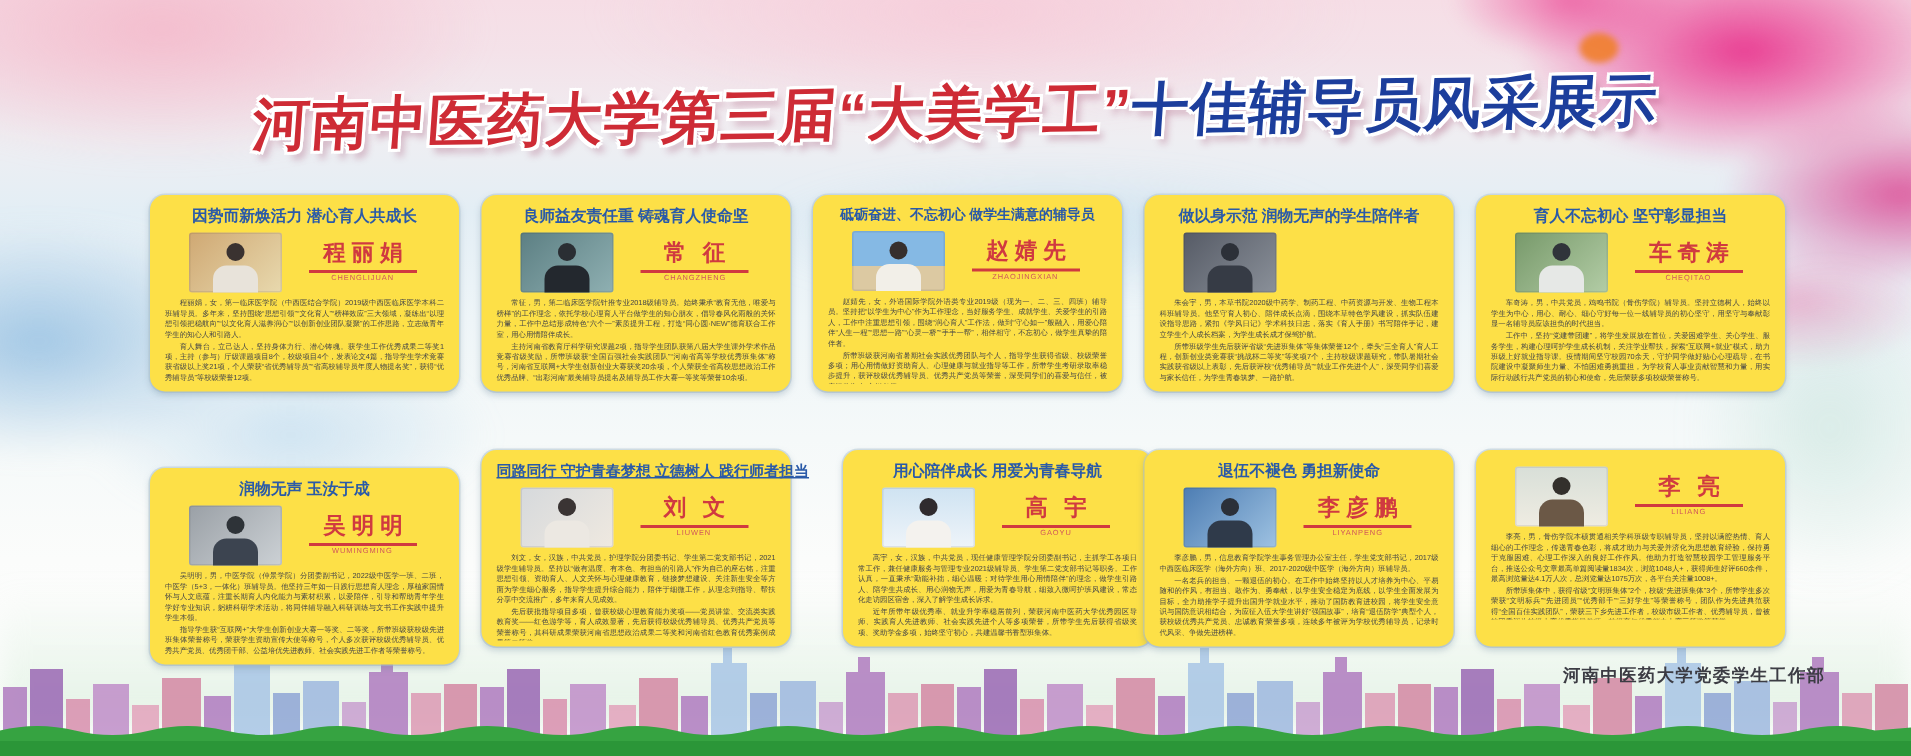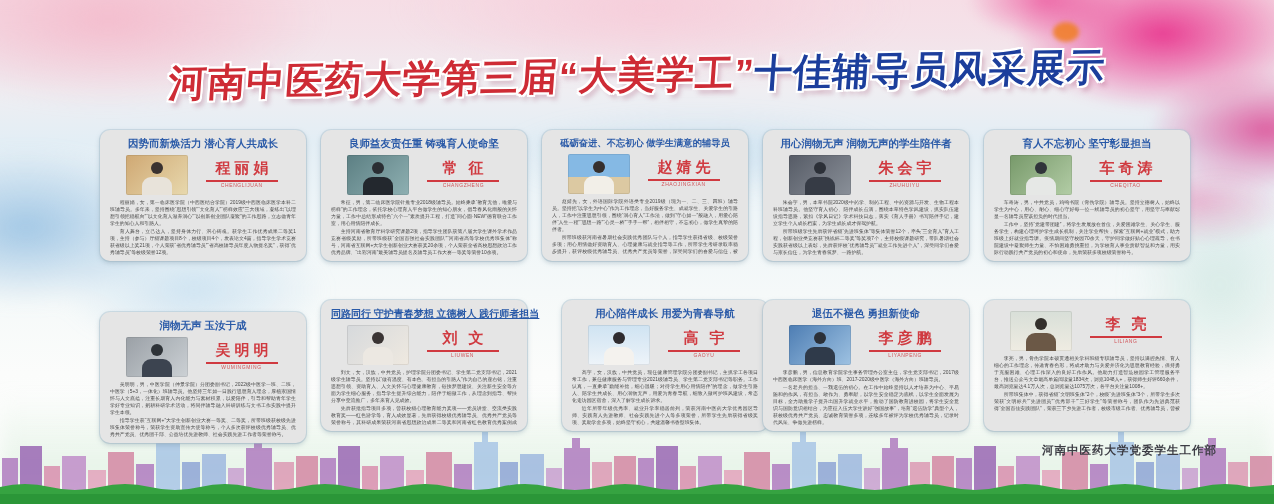--- a/index.html
+++ b/index.html
@@ -43,21 +43,21 @@
     font-weight:bold;font-size:38px;letter-spacing:1px;white-space:nowrap;
     transform:rotate(-1deg) skewX(-5deg);}
   .main-title span{
     text-shadow:-2px -2px 0 #fff,2px -2px 0 #fff,-2px 2px 0 #fff,2px 2px 0 #fff,
       0 -2px 0 #fff,0 2px 0 #fff,-2px 0 0 #fff,2px 0 0 #fff,4px 5px 5px rgba(150,50,90,.35);}
   .t-red{color:#ce2b35;}
   .t-blue{color:#1c3e9c;}
 
   
   .card{position:absolute;width:206px;height:131px;z-index:5;box-sizing:border-box;
-    background:#e5e5e5;border-radius:10px;padding:7px 10px 5px;
+    background:#fde047;border-radius:10px;padding:7px 10px 5px;
     box-shadow:0 2px 5px rgba(100,130,150,.35),0 0 0 1px rgba(185,205,216,.55);}
   .card-title{color:#2a5aa8;font-weight:bold;font-size:10.5px;text-align:center;
     white-space:nowrap;letter-spacing:0;}
   .card-title.t-sm{font-size:9.3px;font-family:Liberation Serif, serif;}
   .card-title.t-xs{font-size:10px;text-decoration:underline;}
   .card-top{display:flex;align-items:center;margin-top:3px;height:42px;}
   .photo{width:62px;height:40px;border-radius:2px;flex:none;margin-left:16px;
     position:relative;overflow:hidden;box-shadow:0 0 0 1px rgba(0,0,0,.08) inset;}
   .photo::before{content:'';position:absolute;left:50%;top:7px;transform:translateX(-50%);
     width:12px;height:12px;border-radius:50%;background:var(--hair);}
@@ -183,28 +183,23 @@
   </div>
   <div class="bodyc">
       <div class="body-wrap">
     <p>赵婧先，女，外语国际学院外语类专业2019级（现为一、二、三、四班）辅导员。坚持把“以学生为中心”作为工作理念，当好服务学生、成就学生、关爱学生的引路人，工作中注重思想引领，围绕“润心育人”工作法，做到“守心如一”般融入，用爱心陪伴“人生一程”“思想一路”“心灵一桥”“手手一帮”，相伴相守，不忘初心，做学生真挚的陪伴者。</p>
     <p>所带班级获河南省暑期社会实践优秀团队与个人，指导学生获得省级、校级荣誉多项；用心用情做好资助育人、心理健康与就业指导等工作，所带学生考研录取率稳步提升，获评校级优秀辅导员、优秀共产党员等荣誉，深受同学们的喜爱与信任，被亲切称为“知心赵老师”。</p>
   </div>
     </div>
 </div>
 
 <div class="card" style="left:763px;top:130px">
-  <div class="card-title">用心润物无声 润物无声的学生陪伴者</div>
+  <div class="card-title">做以身示范 润物无声的学生陪伴者</div>
   <div class="card-top">
     <div class="photo p4"></div>
-    <div class="namebox">
-      <div class="name">朱会宇</div>
-      <div class="nline"></div>
-      <div class="pinyin">ZHUHUIYU</div>
-    </div>
   </div>
   <div class="bodyc">
       <div class="body-wrap">
     <p>朱会宇，男，本草书院2020级中药学、制药工程、中药资源与开发、生物工程本科班辅导员。他坚守育人初心、陪伴成长点滴，围绕本草特色学风建设，抓实队伍建设指导思路，紧扣《学风日记》学术科技日志，落实《育人手册》书写陪伴手记，建立学生个人成长档案，为学生成长成才保驾护航。</p>
     <p>所带班级学生先后获评省级“先进班集体”等集体荣誉12个，牵头“三全育人”育人工程，创新创业类竞赛获“挑战杯二等奖”等奖项7个，主持校级课题研究，带队暑期社会实践获省级以上表彰，先后获评校“优秀辅导员”“就业工作先进个人”，深受同学们喜爱与家长信任，为学生青春筑梦、一路护航。</p>
   </div>
     </div>
 </div>
 
 <div class="card" style="left:984px;top:130px">

